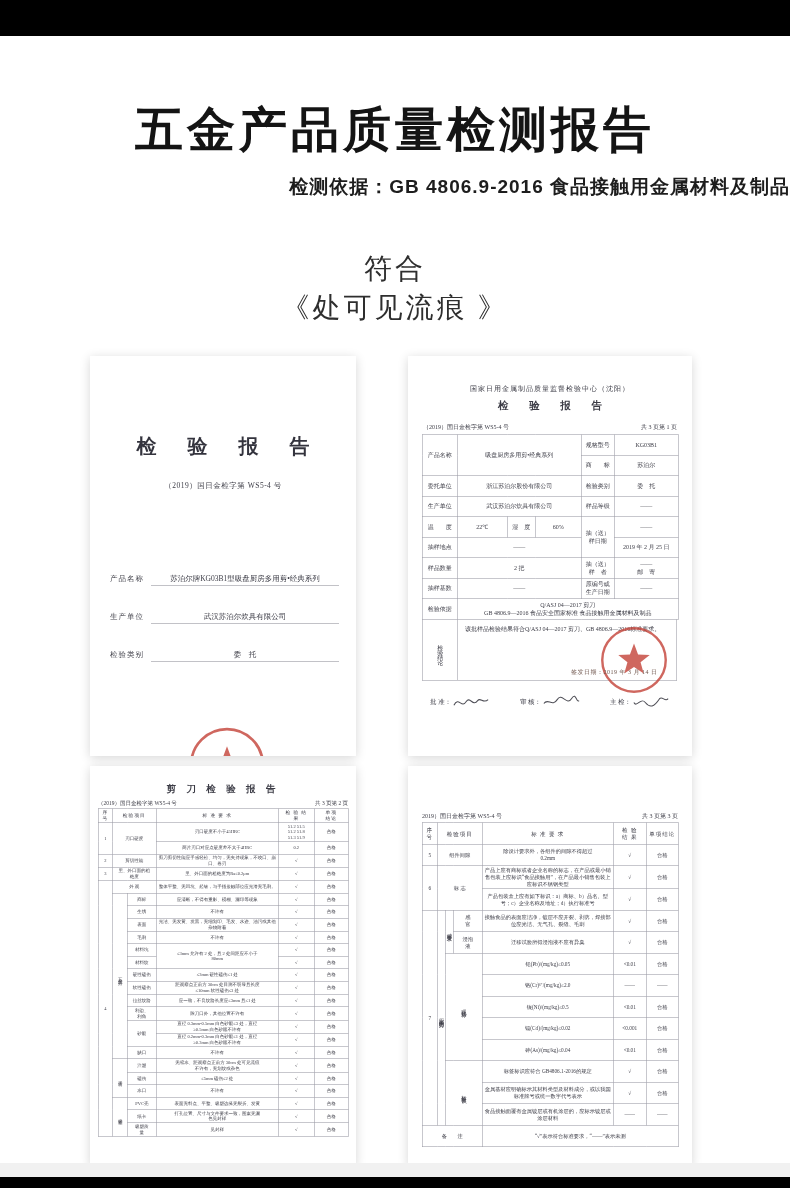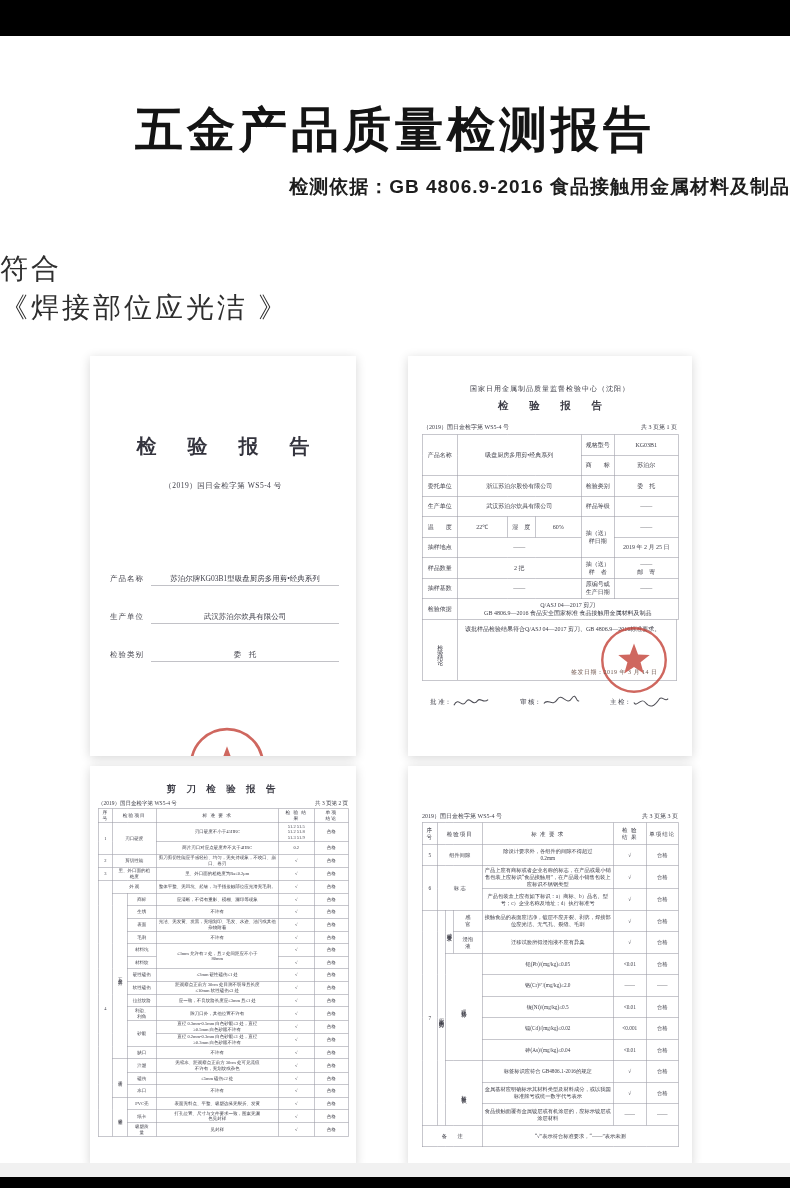--- a/index.html
+++ b/index.html
@@ -8,21 +8,21 @@
   .bar{position:absolute;left:0;width:790px;background:#000;}
   #topbar{top:0;height:36px;}
   #botbar{top:1177px;height:11px;}
   #botgray{position:absolute;left:0;top:1163px;width:790px;height:14px;background:#f1f1f1;}
 
   
   .hero-title{position:absolute;top:98px;left:0;width:790px;text-align:center;
     font-family:"Liberation Serif",serif;font-weight:900;font-size:48px;letter-spacing:4px;color:#141414;}
   .hero-sub{position:absolute;top:174px;left:0;width:790px;text-align:right;
     font-size:19px;font-weight:700;color:#1d1d1d;letter-spacing:1px;}
-  .conform{position:absolute;left:0;width:790px;
+  .conform{position:absolute;left:0;width:790px;text-align:center;
     font-family:"Liberation Serif",serif;font-size:28px;color:#2e2e2e;letter-spacing:3px;}
   #conform1{top:250px;}
   #conform2{top:289px;}
 
   
   .doc{position:absolute;background:#fff;box-shadow:0 2px 10px rgba(0,0,0,.16);overflow:hidden;}
   #doc1{left:90px;top:356px;width:266px;height:400px;}
   #doc2{left:408px;top:356px;width:284px;height:400px;}
   #doc3{left:90px;top:766px;width:266px;height:400px;}
   #doc4{left:408px;top:766px;width:284px;height:400px;}
@@ -82,21 +82,21 @@
   #doc4 td.hdr{height:50px;font-size:11px;}
 </style>
 </head>
 <body>
 
 <div class="bar" id="topbar"></div>
 
 <div class="hero-title">五金产品质量检测报告</div>
 <div class="hero-sub">检测依据：GB 4806.9-2016  食品接触用金属材料及制品</div>
 <div class="conform" id="conform1">符合</div>
-<div class="conform" id="conform2">《焊接部位应光洁 》</div>
+<div class="conform" id="conform2">《处可见流痕 》</div>
 
 <div class="doc" id="doc1">
   <div class="inner" style="position:relative;">
     <div class="d1-title">检 验 报 告</div>
     <div class="d1-no">（2019）国日金检字第  WS5-4  号</div>
     <div class="d1-fields">
       <div class="frow">
         <span class="flabel">产品名称</span>
         <div class="fvalue">苏泊尔牌KG03B1型吸盘厨房多用剪•经典系列</div>
       </div>

